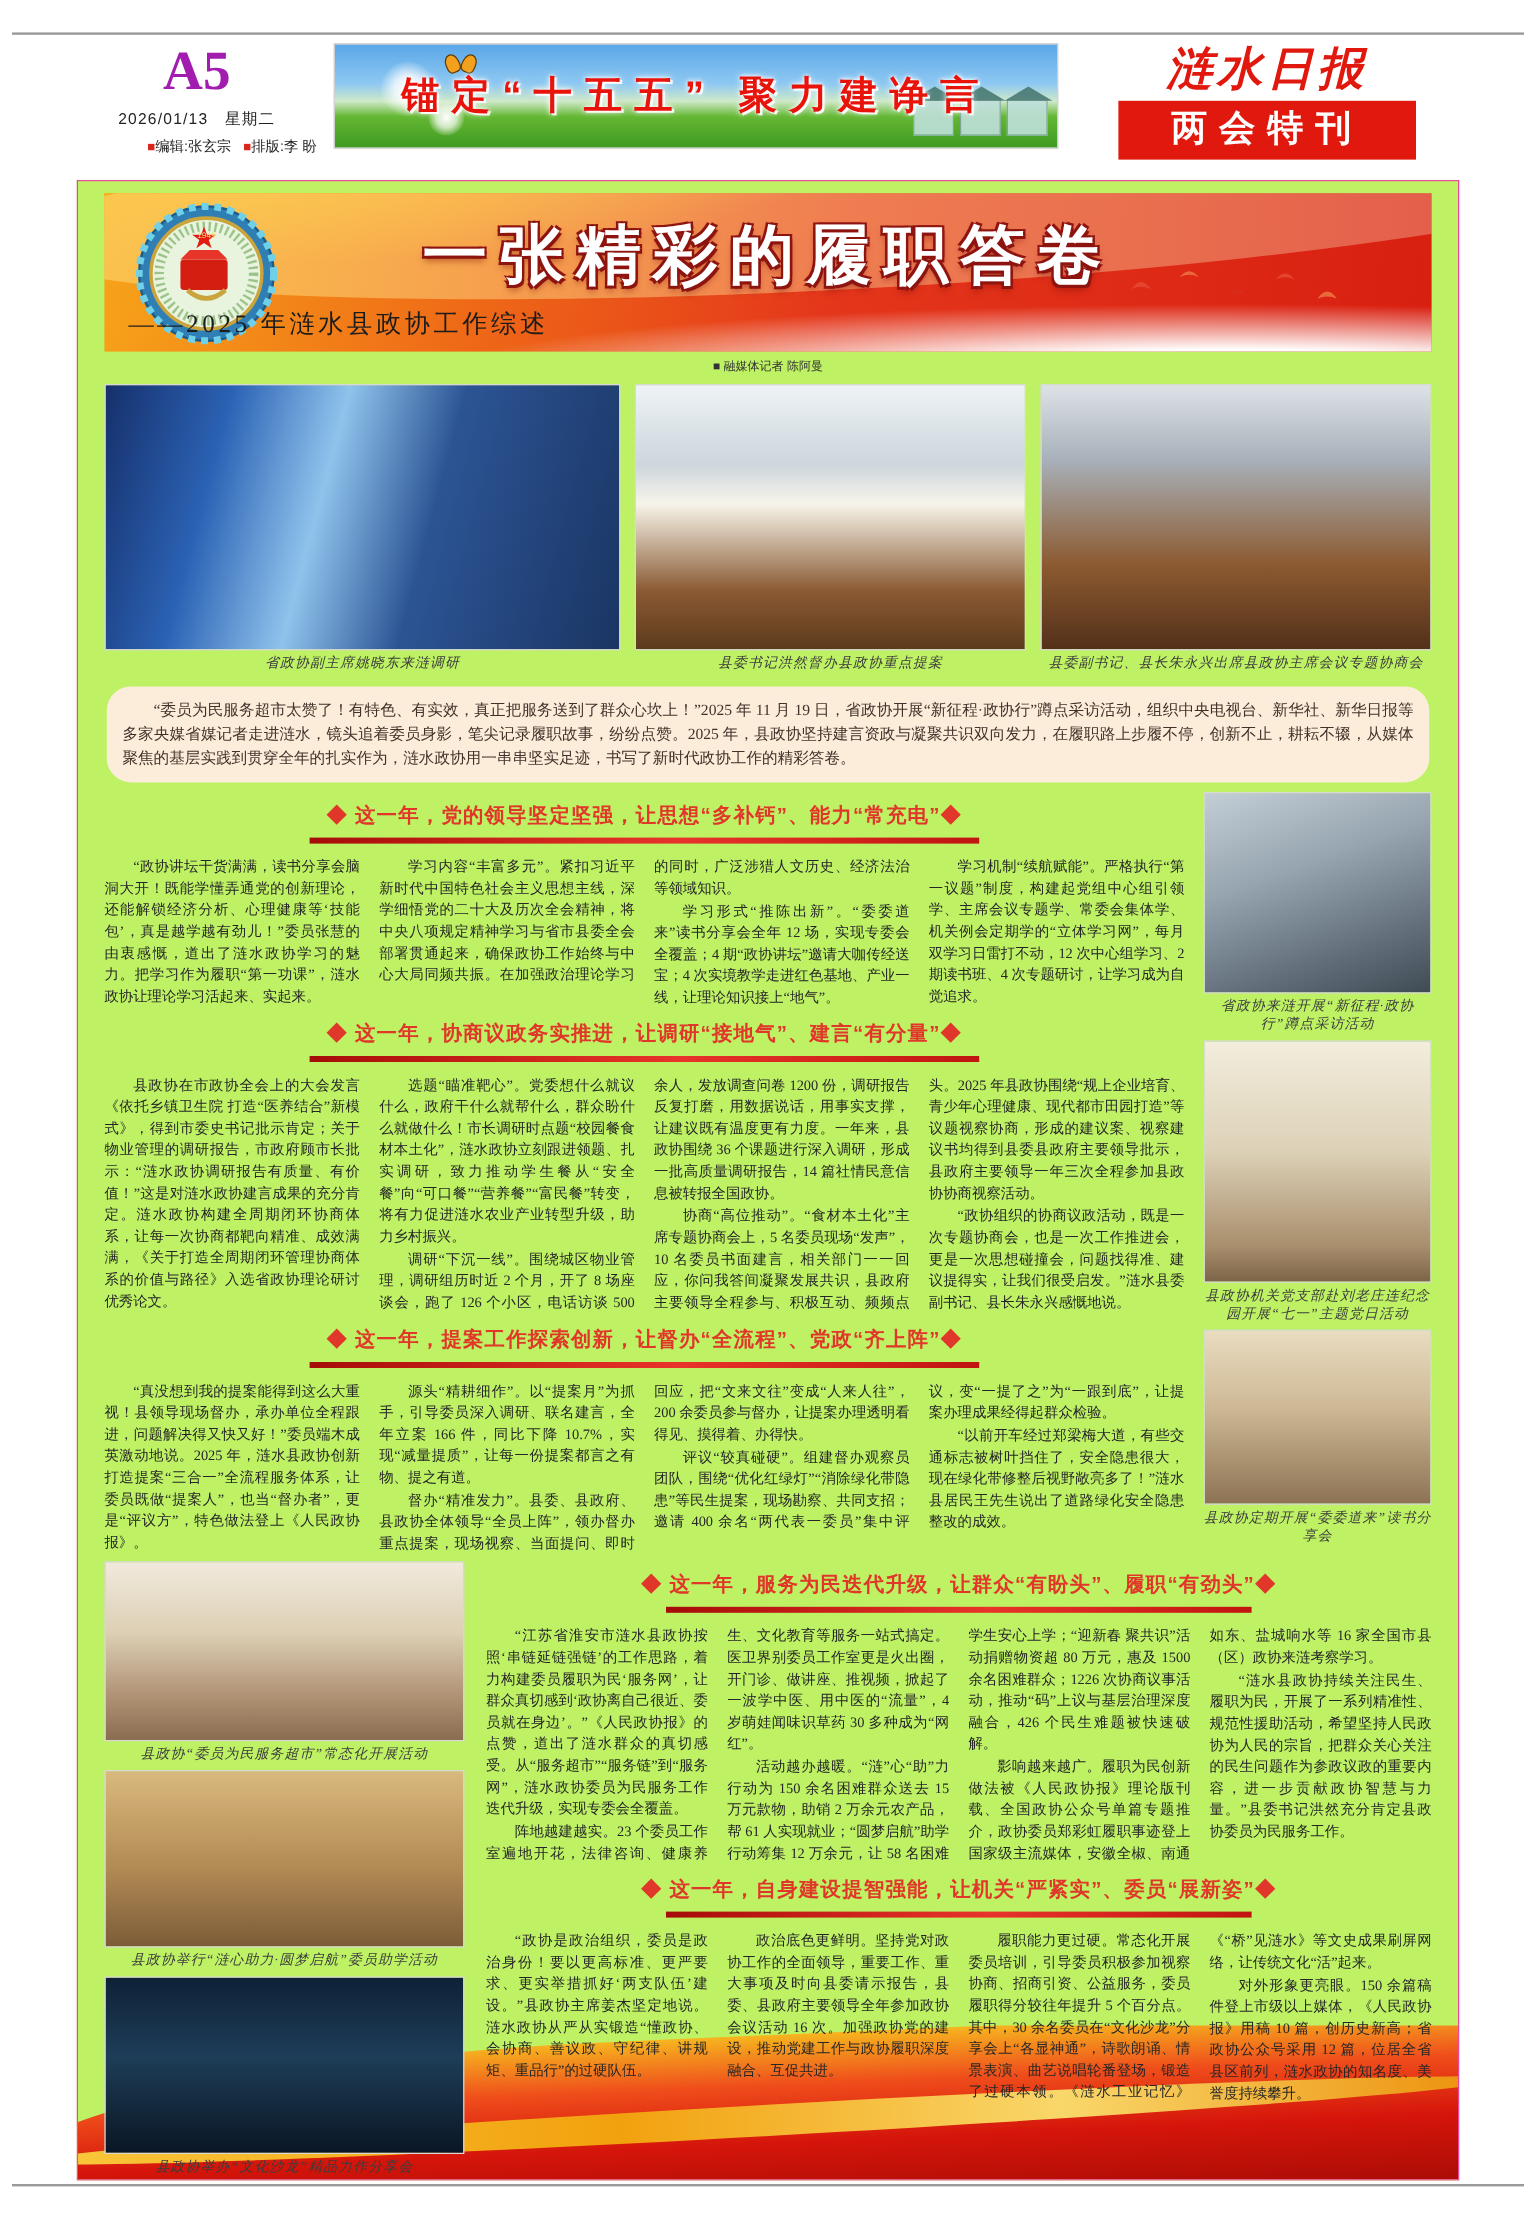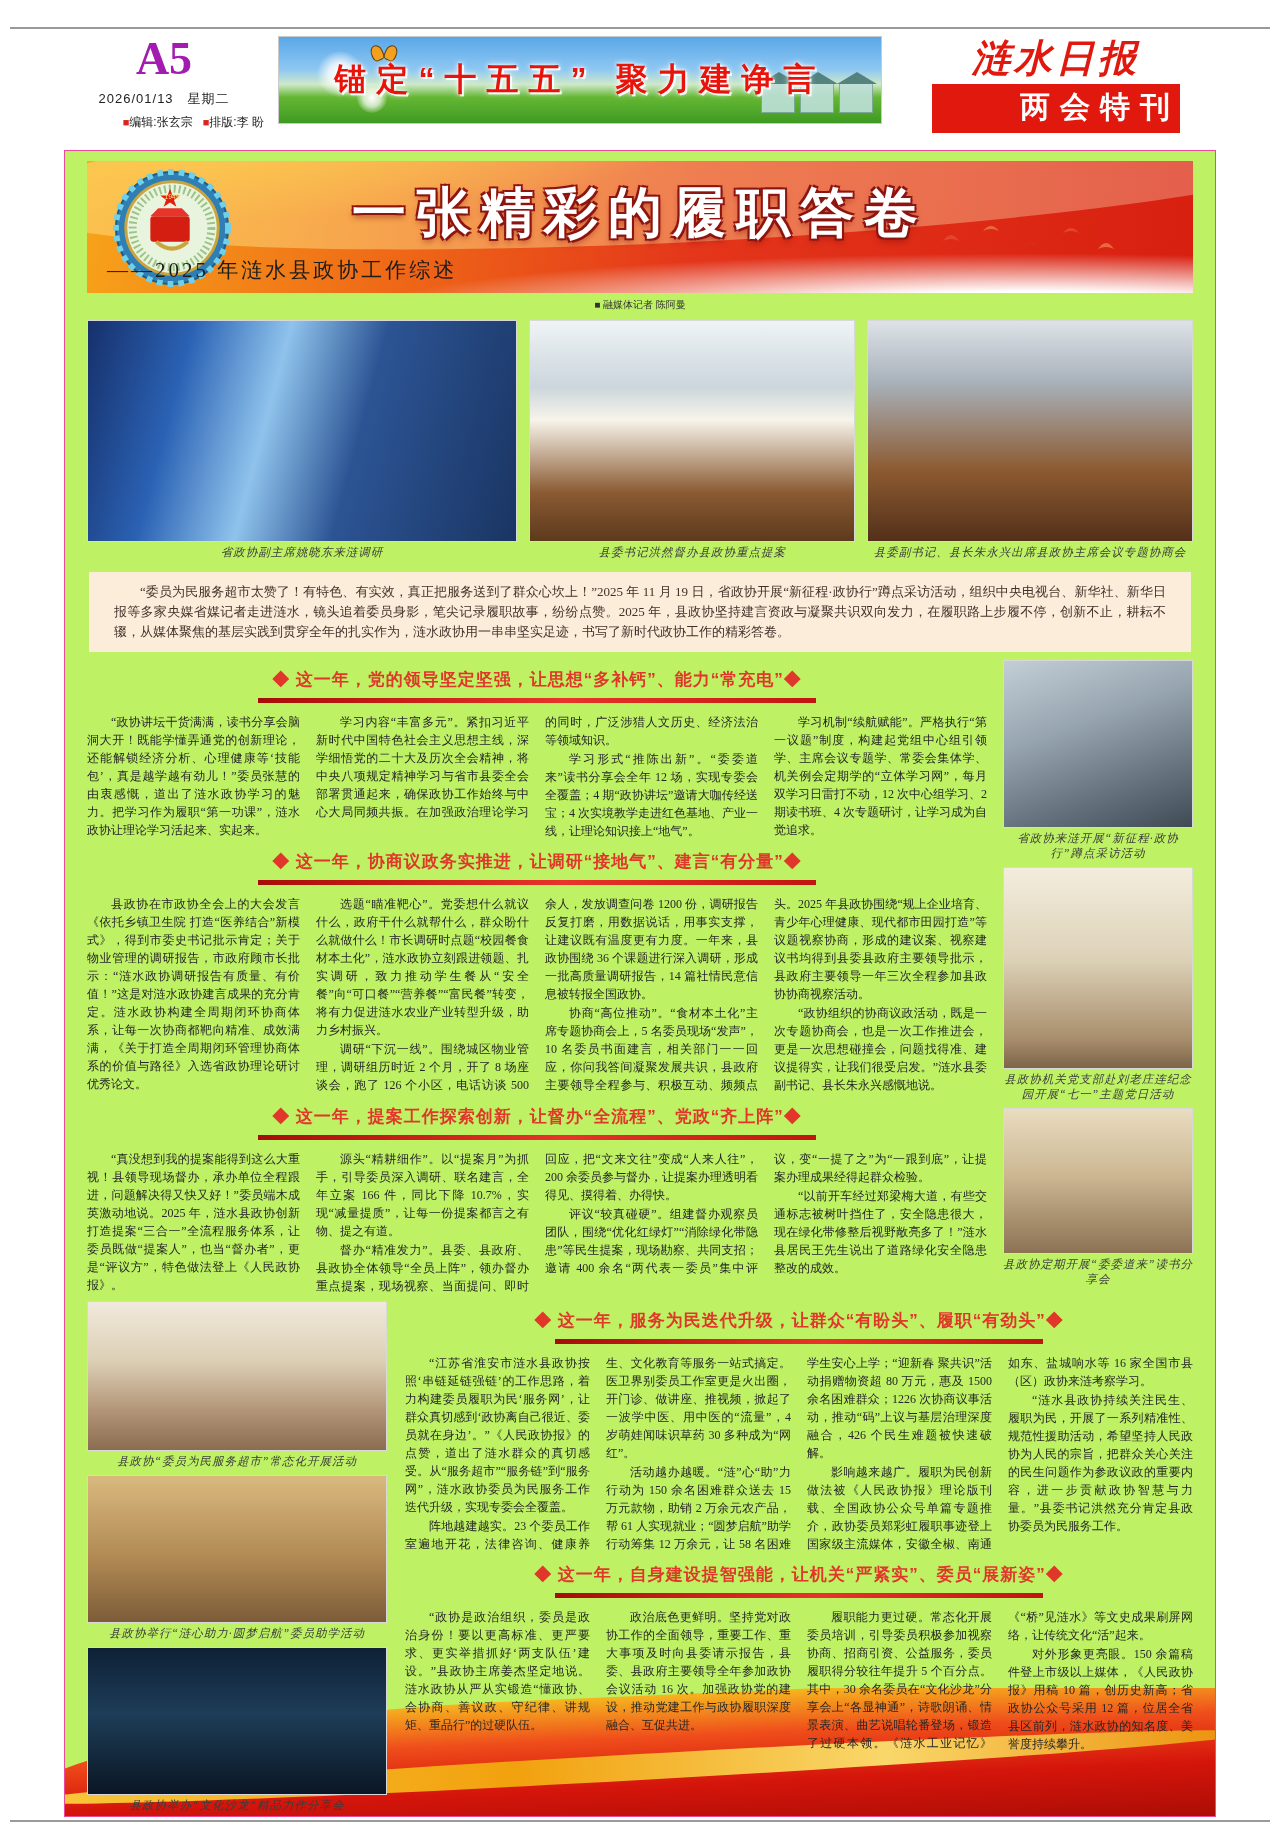--- a/index.html
+++ b/index.html
@@ -34,21 +34,21 @@
   .butterfly i:first-child { left:0; transform:rotate(-24deg); }
   .butterfly i:last-child { right:0; transform:rotate(24deg); }
   .houses { position:absolute; right:8px; bottom:10px; display:flex; gap:5px; align-items:flex-end; opacity:.9; }
   .house { width:34px; height:30px; background:#bfe0da; border:1px solid #7fa8a2; position:relative; }
   .house::before { content:""; position:absolute; left:-3px; top:-12px; border-left:20px solid transparent; border-right:20px solid transparent; border-bottom:12px solid #4a7a74; }
   .slogan-text { position:relative; z-index:2; font-family:"Liberation Sans", sans-serif; font-weight:bold; font-size:32px;
     color:#e8140b; letter-spacing:10px; text-shadow:0 0 3px #fff,0 0 6px #fff,2px 2px 0 rgba(255,255,255,.9); white-space:nowrap; }
   .masthead { text-align:center; padding-top:4px; }
   .paper-name { font-family:"Liberation Serif", serif; font-style:italic; font-weight:bold; font-size:38px; color:#e0180d; letter-spacing:4px; line-height:1.1; }
   .edition-badge { margin:4px auto 0; width:248px; background:#e0180d; color:#fff;
-    font-family:"Liberation Sans", sans-serif; font-weight:bold; font-size:30px; letter-spacing:10px; padding:3px 0 5px;text-align:right; }
+    font-family:"Liberation Sans", sans-serif; font-weight:bold; font-size:30px; letter-spacing:10px; padding:3px 0 5px; }
 
   
   .content-box { position:absolute; left:64px; right:64px; top:150px; bottom:28px;
     border:1px solid #ec4899; background:#bef264; padding:10px 22px 0; overflow:hidden; }
 
   
   .title-banner { position:relative; height:132px; overflow:hidden;
     background:
       radial-gradient(120% 90% at 85% 115%, #ffffff 18%, rgba(255,255,255,0) 50%),
       radial-gradient(90% 120% at 5% -20%, #f8b01c 10%, rgba(248,176,28,0) 55%),
@@ -74,21 +74,21 @@
   .ph2 { background:linear-gradient(180deg,#eef3f6 0%,#ccd6dc 30%,#f7f4ea 45%,#8a5a33 78%,#5d3a1c 100%); }
   .ph3 { background:linear-gradient(180deg,#dde2e7 0%,#a8b1ba 28%,#8c5a31 68%,#53301a 100%); }
   .ph-crowd { background:linear-gradient(160deg,#c3ced6 0%,#97a5b0 38%,#626f7a 75%,#3f4a54 100%); }
   .ph-gallery { background:linear-gradient(180deg,#f3eddd 0%,#ddd2b8 45%,#a98f6d 85%,#7c6448 100%); }
   .ph-library { background:linear-gradient(180deg,#e9dcc0 0%,#cdb astray,#cdb astray); background:linear-gradient(180deg,#e9dcc0 0%,#cdb894 45%,#8d7354 100%); }
   .ph-market { background:linear-gradient(180deg,#f1e9dc 0%,#dccfb4 40%,#b09275 75%,#8a6c50 100%); }
   .ph-award { background:linear-gradient(180deg,#d9b97e 0%,#b28a54 55%,#7c5c38 100%); }
   .ph-darkstage { background:linear-gradient(180deg,#0e2136 0%,#1e3d58 45%,#0a1624 100%); }
 
   
-  .intro-box { margin:8px 2px 6px; background:#fcecda; border-radius:0; padding:10px 25px;
+  .intro-box { margin:8px 2px 6px; background:#fcecda; border-radius:20px; padding:10px 13px;
     font-size:13px; line-height:1.55; color:#42312a; text-align:justify; }
   .intro-box p { text-indent:2em; }
 
   
   .sec-head { text-align:center; font-family:"Liberation Sans", sans-serif; font-weight:bold;
     font-size:17px; color:#e0372a; letter-spacing:1px; margin-top:10px; }
   .sec-rule { width:62%; height:5px; margin:7px auto 10px; background:linear-gradient(90deg,#a60d08,#e8342a 55%,#c01510); }
   .body-cols { column-count:4; column-gap:16px; font-size:12px; line-height:1.5; text-align:justify; color:#262626; }
   .body-cols p { text-indent:2em; margin-bottom:1px; }
 

